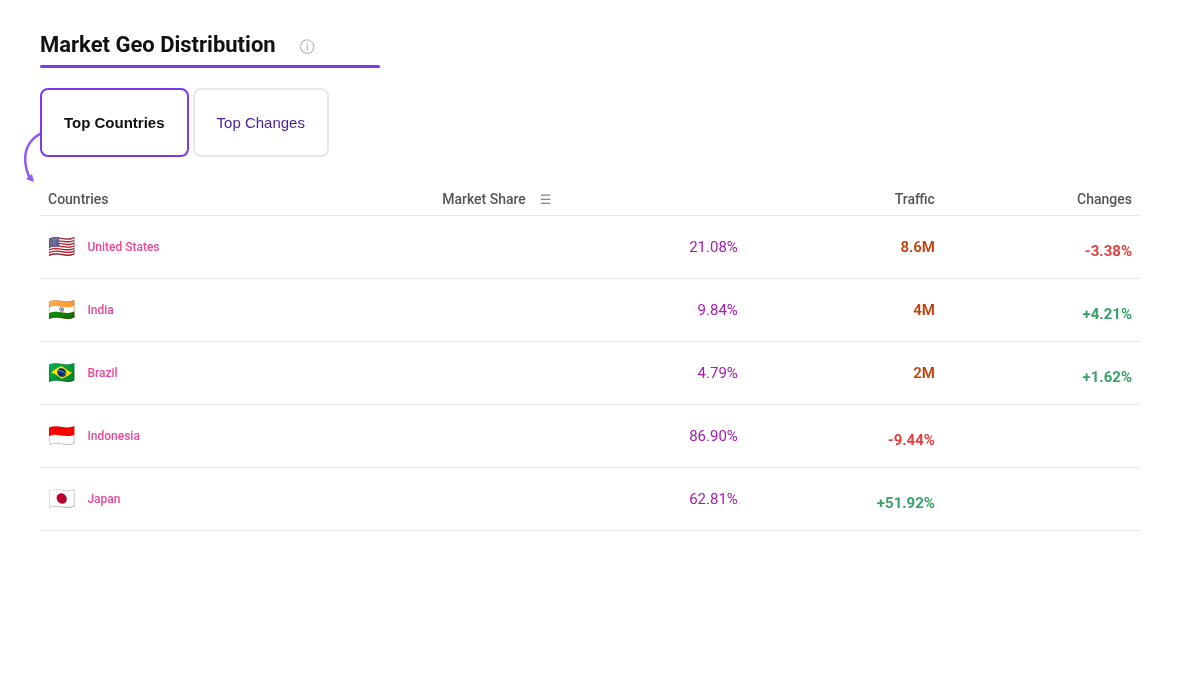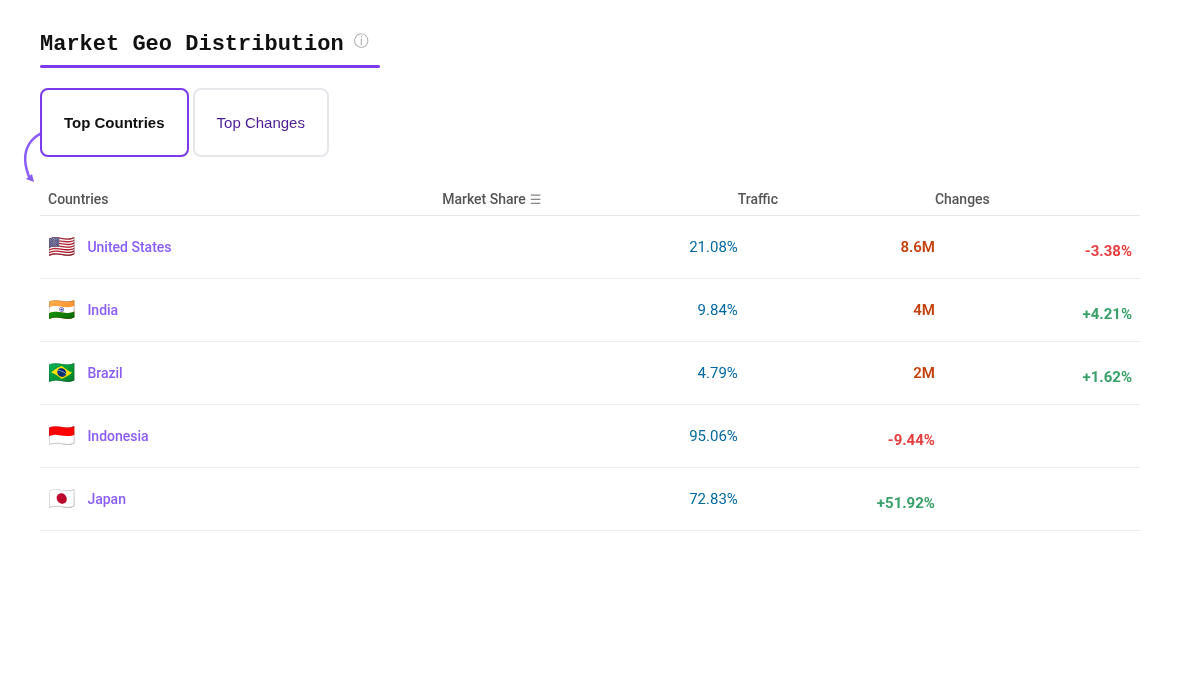--- a/index.html
+++ b/index.html
@@ -8,24 +8,23 @@
       font-family: -apple-system, BlinkMacSystemFont, 'Segoe UI', Roboto, sans-serif;
       background: #ffffff;
       color: #1a1a2e;
       width: 1180px;
       min-height: 680px;
       padding: 32px 40px;
     }
 
     .header {
       display: flex;
-      align-items: flex-start;
-      gap: 10px;
+      align-items: flex-end;
+      gap: 24px;
       margin-bottom: 8px;
-      font-family: Liberation Mono, monospace;
     }
 
     .title {
       font-size: 22px;
       font-weight: 700;
       color: #111;
     }
 
     .info-icon {
       color: #aaa;
@@ -85,29 +84,30 @@
       padding: 6px 8px 8px 8px;
       border-bottom: 1.5px solid #e5e7eb;
       color: #555;
       font-size: 14px;
       font-weight: 500;
     }
 
     .col-market-share {
       display: flex;
       align-items: center;
-      gap: 4px;
+      gap: 14px;
     }
 
     .filter-icon {
       color: #888;
       font-size: 13px;
     }
 
     .col-traffic, .col-changes {
+      text-align: right;
     }
 
     .table-row {
       display: grid;
       grid-template-columns: 2fr 1.5fr 1fr 1fr;
       padding: 18px 8px;
       border-bottom: 1px solid #e9ecef;
       align-items: center;
     }
 
@@ -116,28 +116,28 @@
       align-items: center;
       gap: 12px;
     }
 
     .flag {
       font-size: 22px;
       line-height: 1;
     }
 
     .country-name {
-      font-size: 14px;
+      font-size: 12px;
       font-weight: 500;
-      color: #8b5cf6;
+      color: #ec4899;
     }
 
     .market-share-val {
       text-align: right;
-      color: #0369a1;
+      color: #a21caf;
       font-size: 15px;
     }
 
     .traffic-val {
       text-align: right;
       font-size: 15px;
       font-weight: 600;
       color: #c2410c;
     }
 
@@ -223,25 +223,25 @@
       </div>
       <div class="market-share-val">4.79%</div>
       <div class="traffic-val">2M</div>
       <div class="change-val positive">+1.62%</div>
     </div>
       <div class="table-row">
       <div class="country-cell">
         <span class="flag">🇮🇩</span>
         <span class="country-name">Indonesia</span>
       </div>
-      <div class="market-share-val">95.06%</div>
+      <div class="market-share-val">86.90%</div>
       <div class="change-val negative">-9.44%</div>
     </div>
       <div class="table-row">
       <div class="country-cell">
         <span class="flag">🇯🇵</span>
         <span class="country-name">Japan</span>
       </div>
-      <div class="market-share-val">72.83%</div>
+      <div class="market-share-val">62.81%</div>
       <div class="change-val positive">+51.92%</div>
     </div>
     </div>
 </div>
 
 </body></html>

